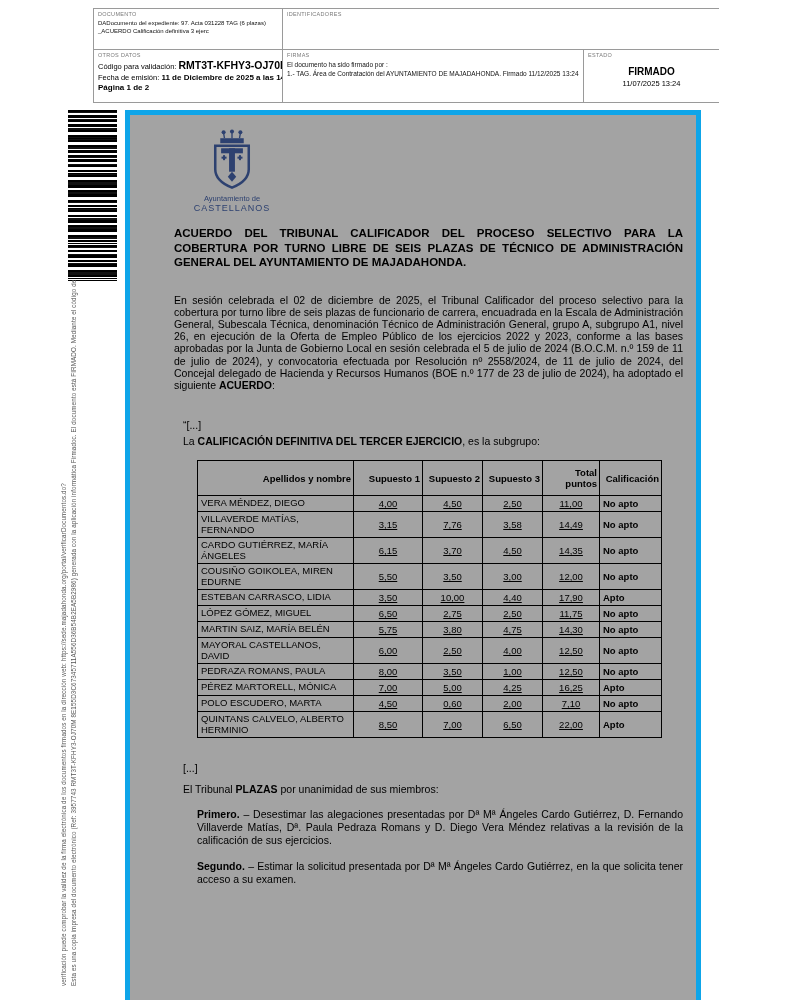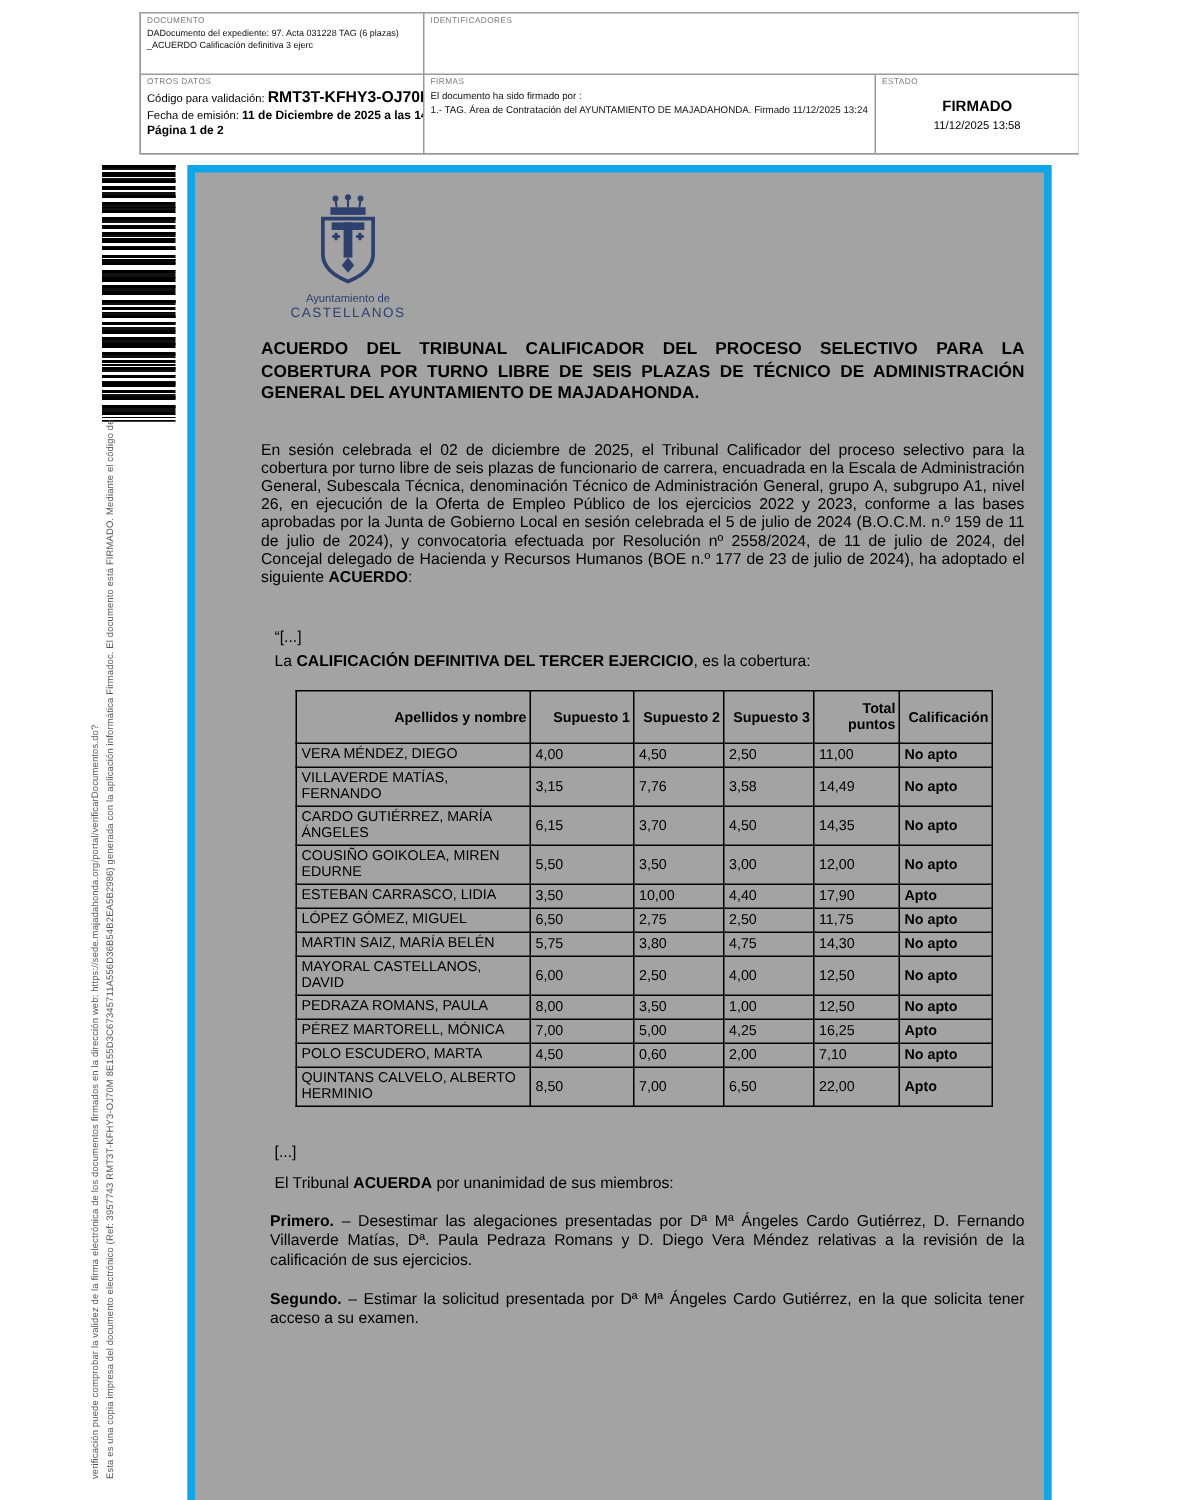--- a/index.html
+++ b/index.html
@@ -53,26 +53,26 @@
   .body-par { margin-top:24px; font-size:10.5px; line-height:12.2px; text-align:justify; }
   .quote-open { margin-top:28px; margin-left:9px; font-size:10.5px; }
   .calif-line { margin-top:4px; margin-left:9px; font-size:10.5px; }
   .b { font-weight:bold; }
 
   table.results { border-collapse:collapse; margin:13px 0 0 23px; width:464px; table-layout:fixed; }
   table.results th, table.results td { border:1px solid #000; font-size:9.5px; }
   table.results th { font-weight:bold; text-align:right; padding:6px 2px; }
   table.results td { padding:2px 3px; height:15px; }
   td.cell-name { text-align:left; line-height:10.5px; }
-  td.cell-num  { text-align:left; }
+  td.cell-num  { text-align:center;text-decoration:underline; }
   td.cell-calif{ font-weight:bold; }
 
   .post-ellipsis { margin-top:24px; margin-left:9px; font-size:10.5px; }
   .acuerda { margin-top:9px; margin-left:9px; font-size:10.5px; }
-  .resol   { margin-top:13px; margin-left:6px; font-size:10.5px; line-height:13px; text-align:justify; }
+  .resol   { margin-top:13px; margin-left:23px; font-size:10.5px; line-height:13px; text-align:justify; }
 </style>
 </head>
 <body>
 
 <div class="stage">
 
   <div class="meta">
     <div class="cell-doc">
       <span class="meta-label">DOCUMENTO</span>
       <div class="doc-line">DADocumento del expediente: 97. Acta 031228 TAG (6 plazas)</div>
@@ -94,21 +94,21 @@
       <div class="pagina">Página 1 de 2</div>
     </div>
     <div class="cell-firmas">
       <span class="meta-label">FIRMAS</span>
       <div class="firmas-line">El documento ha sido firmado por :</div>
       <div class="firmas-line">1.- TAG. Área de Contratación del AYUNTAMIENTO DE MAJADAHONDA. Firmado 11/12/2025 13:24</div>
     </div>
     <div class="cell-estado">
       <span class="meta-label" style="text-align:left;">ESTADO</span>
       <div class="estado-status">FIRMADO</div>
-      <div class="estado-date">11/12/2025 13:58</div>
+      <div class="estado-date">11/07/2025 13:24</div>
     </div>
   </div>
 
   <div class="barcode"></div>
 
   <div class="vtext vtext1">Esta es una copia impresa del documento electrónico (Ref: 3957743 RMT3T-KFHY3-OJ70M 8E155D3C67345711A556D36B54B2EA5B2986) generada con la aplicación informática Firmadoc. El documento está FIRMADO. Mediante el código de</div>
   <div class="vtext vtext2">verificación puede comprobar la validez de la firma electrónica de los documentos firmados en la dirección web: https://sede.majadahonda.org/portal/verificarDocumentos.do?</div>
 
   <div class="page">
     <div class="page-inner">
@@ -139,21 +139,21 @@
 
       <div class="title">ACUERDO DEL TRIBUNAL CALIFICADOR DEL PROCESO SELECTIVO PARA LA COBERTURA POR TURNO LIBRE DE SEIS PLAZAS DE TÉCNICO DE ADMINISTRACIÓN GENERAL DEL AYUNTAMIENTO DE MAJADAHONDA.</div>
 
       <div class="body-par">
         <span>En sesión celebrada el 02 de diciembre de 2025, el Tribunal Calificador del proceso selectivo para la cobertura por turno libre de seis plazas de funcionario de carrera, encuadrada en la Escala de Administración General, Subescala Técnica, denominación Técnico de Administración General, grupo A, subgrupo A1, nivel 26, en ejecución de la Oferta de Empleo Público de los ejercicios 2022 y 2023, conforme a las bases aprobadas por la Junta de Gobierno Local en sesión celebrada el 5 de julio de 2024 (B.O.C.M. n.º 159 de 11 de julio de 2024), y convocatoria efectuada por Resolución nº 2558/2024, de 11 de julio de 2024, del Concejal delegado de Hacienda y Recursos Humanos (BOE n.º 177 de 23 de julio de 2024), ha adoptado el siguiente </span><span class="b">ACUERDO</span><span>:</span>
       </div>
 
       <div class="quote-open">“[...]</div>
 
       <div class="calif-line">
-        <span>La </span><span class="b">CALIFICACIÓN DEFINITIVA DEL TERCER EJERCICIO</span><span>, es la cobertura:</span>
+        <span>La </span><span class="b">CALIFICACIÓN DEFINITIVA DEL TERCER EJERCICIO</span><span>, es la subgrupo:</span>
       </div>
 
       <table class="results">
         <colgroup>
           <col style="width:156px">
             <col style="width:69px">
             <col style="width:60px">
           <col style="width:60px">
             <col style="width:57px">
             <col style="width:62px">
@@ -264,21 +264,21 @@
               <td class="cell-num">6,50</td>
               <td class="cell-num">22,00</td>
               <td class="cell-calif">Apto</td>
             </tr>
           </tbody>
       </table>
 
       <div class="post-ellipsis">[...]</div>
 
       <div class="acuerda">
-        <span>El Tribunal </span><span class="b">ACUERDA</span><span> por unanimidad de sus miembros:</span>
+        <span>El Tribunal </span><span class="b">PLAZAS</span><span> por unanimidad de sus miembros:</span>
       </div>
 
       <div class="resol">
         <span class="b">Primero.</span><span> – Desestimar las alegaciones presentadas por Dª Mª Ángeles Cardo Gutiérrez, D. Fernando Villaverde Matías, Dª. Paula Pedraza Romans y D. Diego Vera Méndez relativas a la revisión de la calificación de sus ejercicios.</span>
       </div>
 
       <div class="resol">
         <span class="b">Segundo.</span><span> – Estimar la solicitud presentada por Dª Mª Ángeles Cardo Gutiérrez, en la que solicita tener acceso a su examen.</span>
       </div>
 

